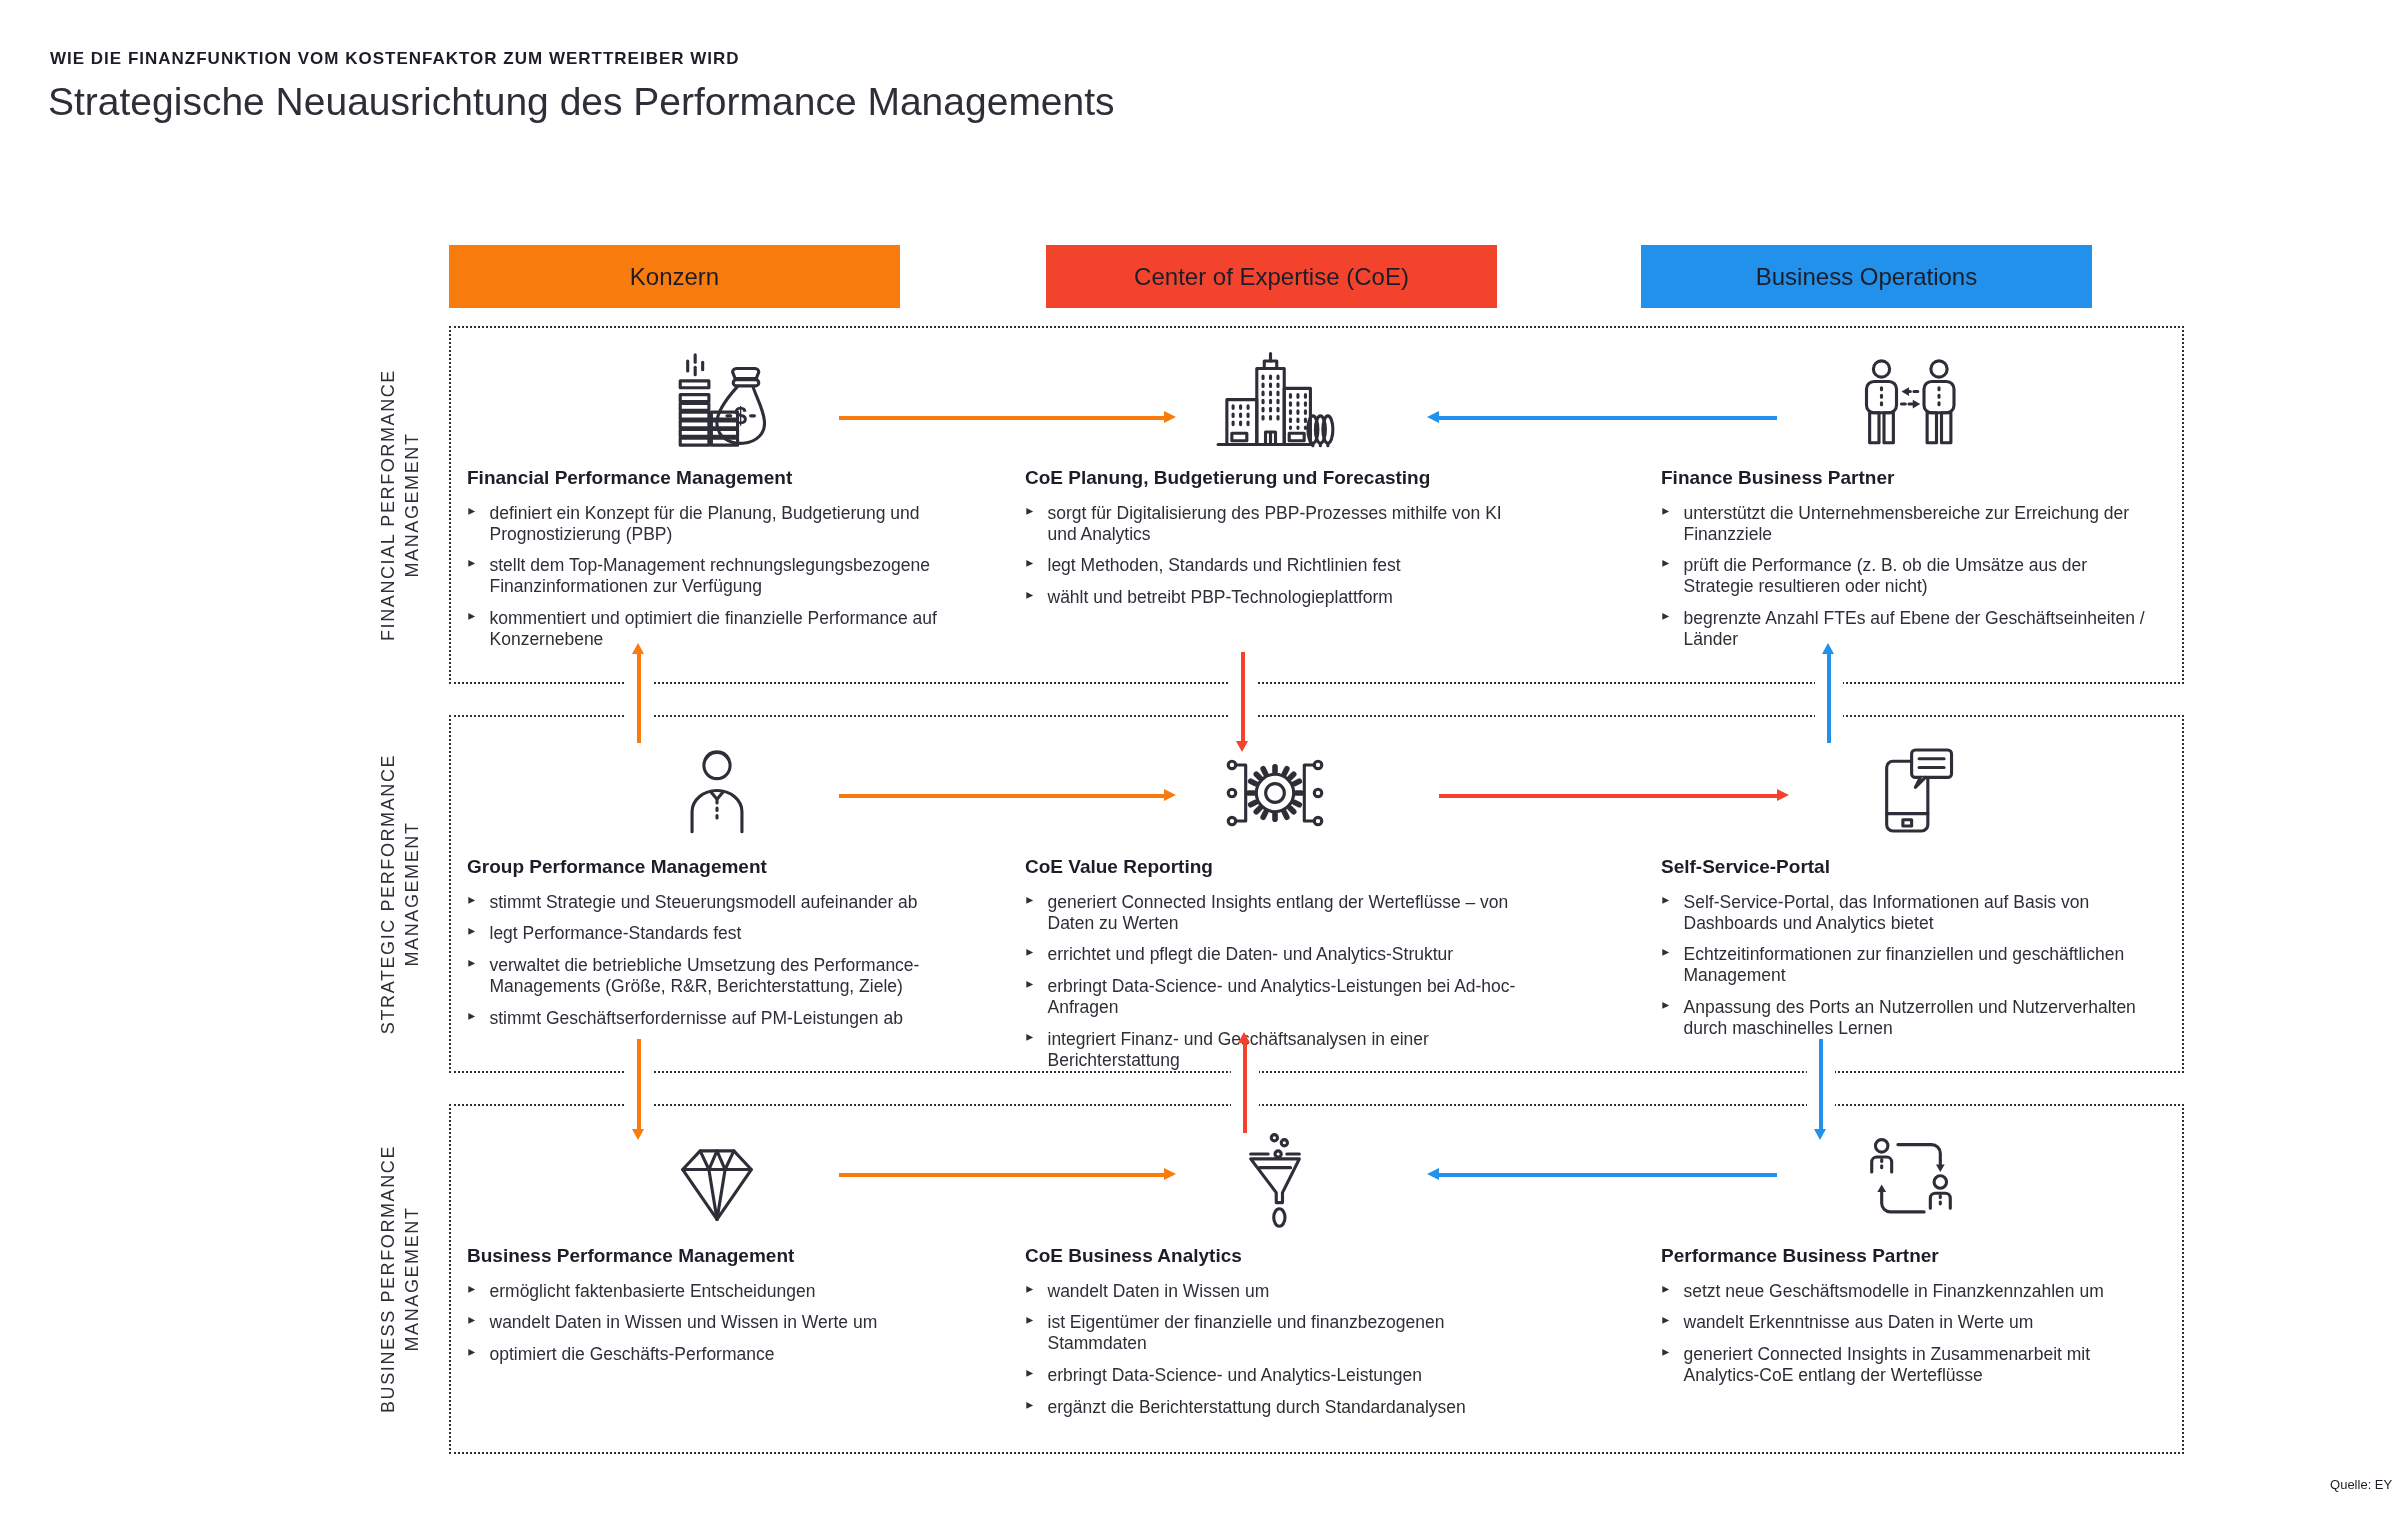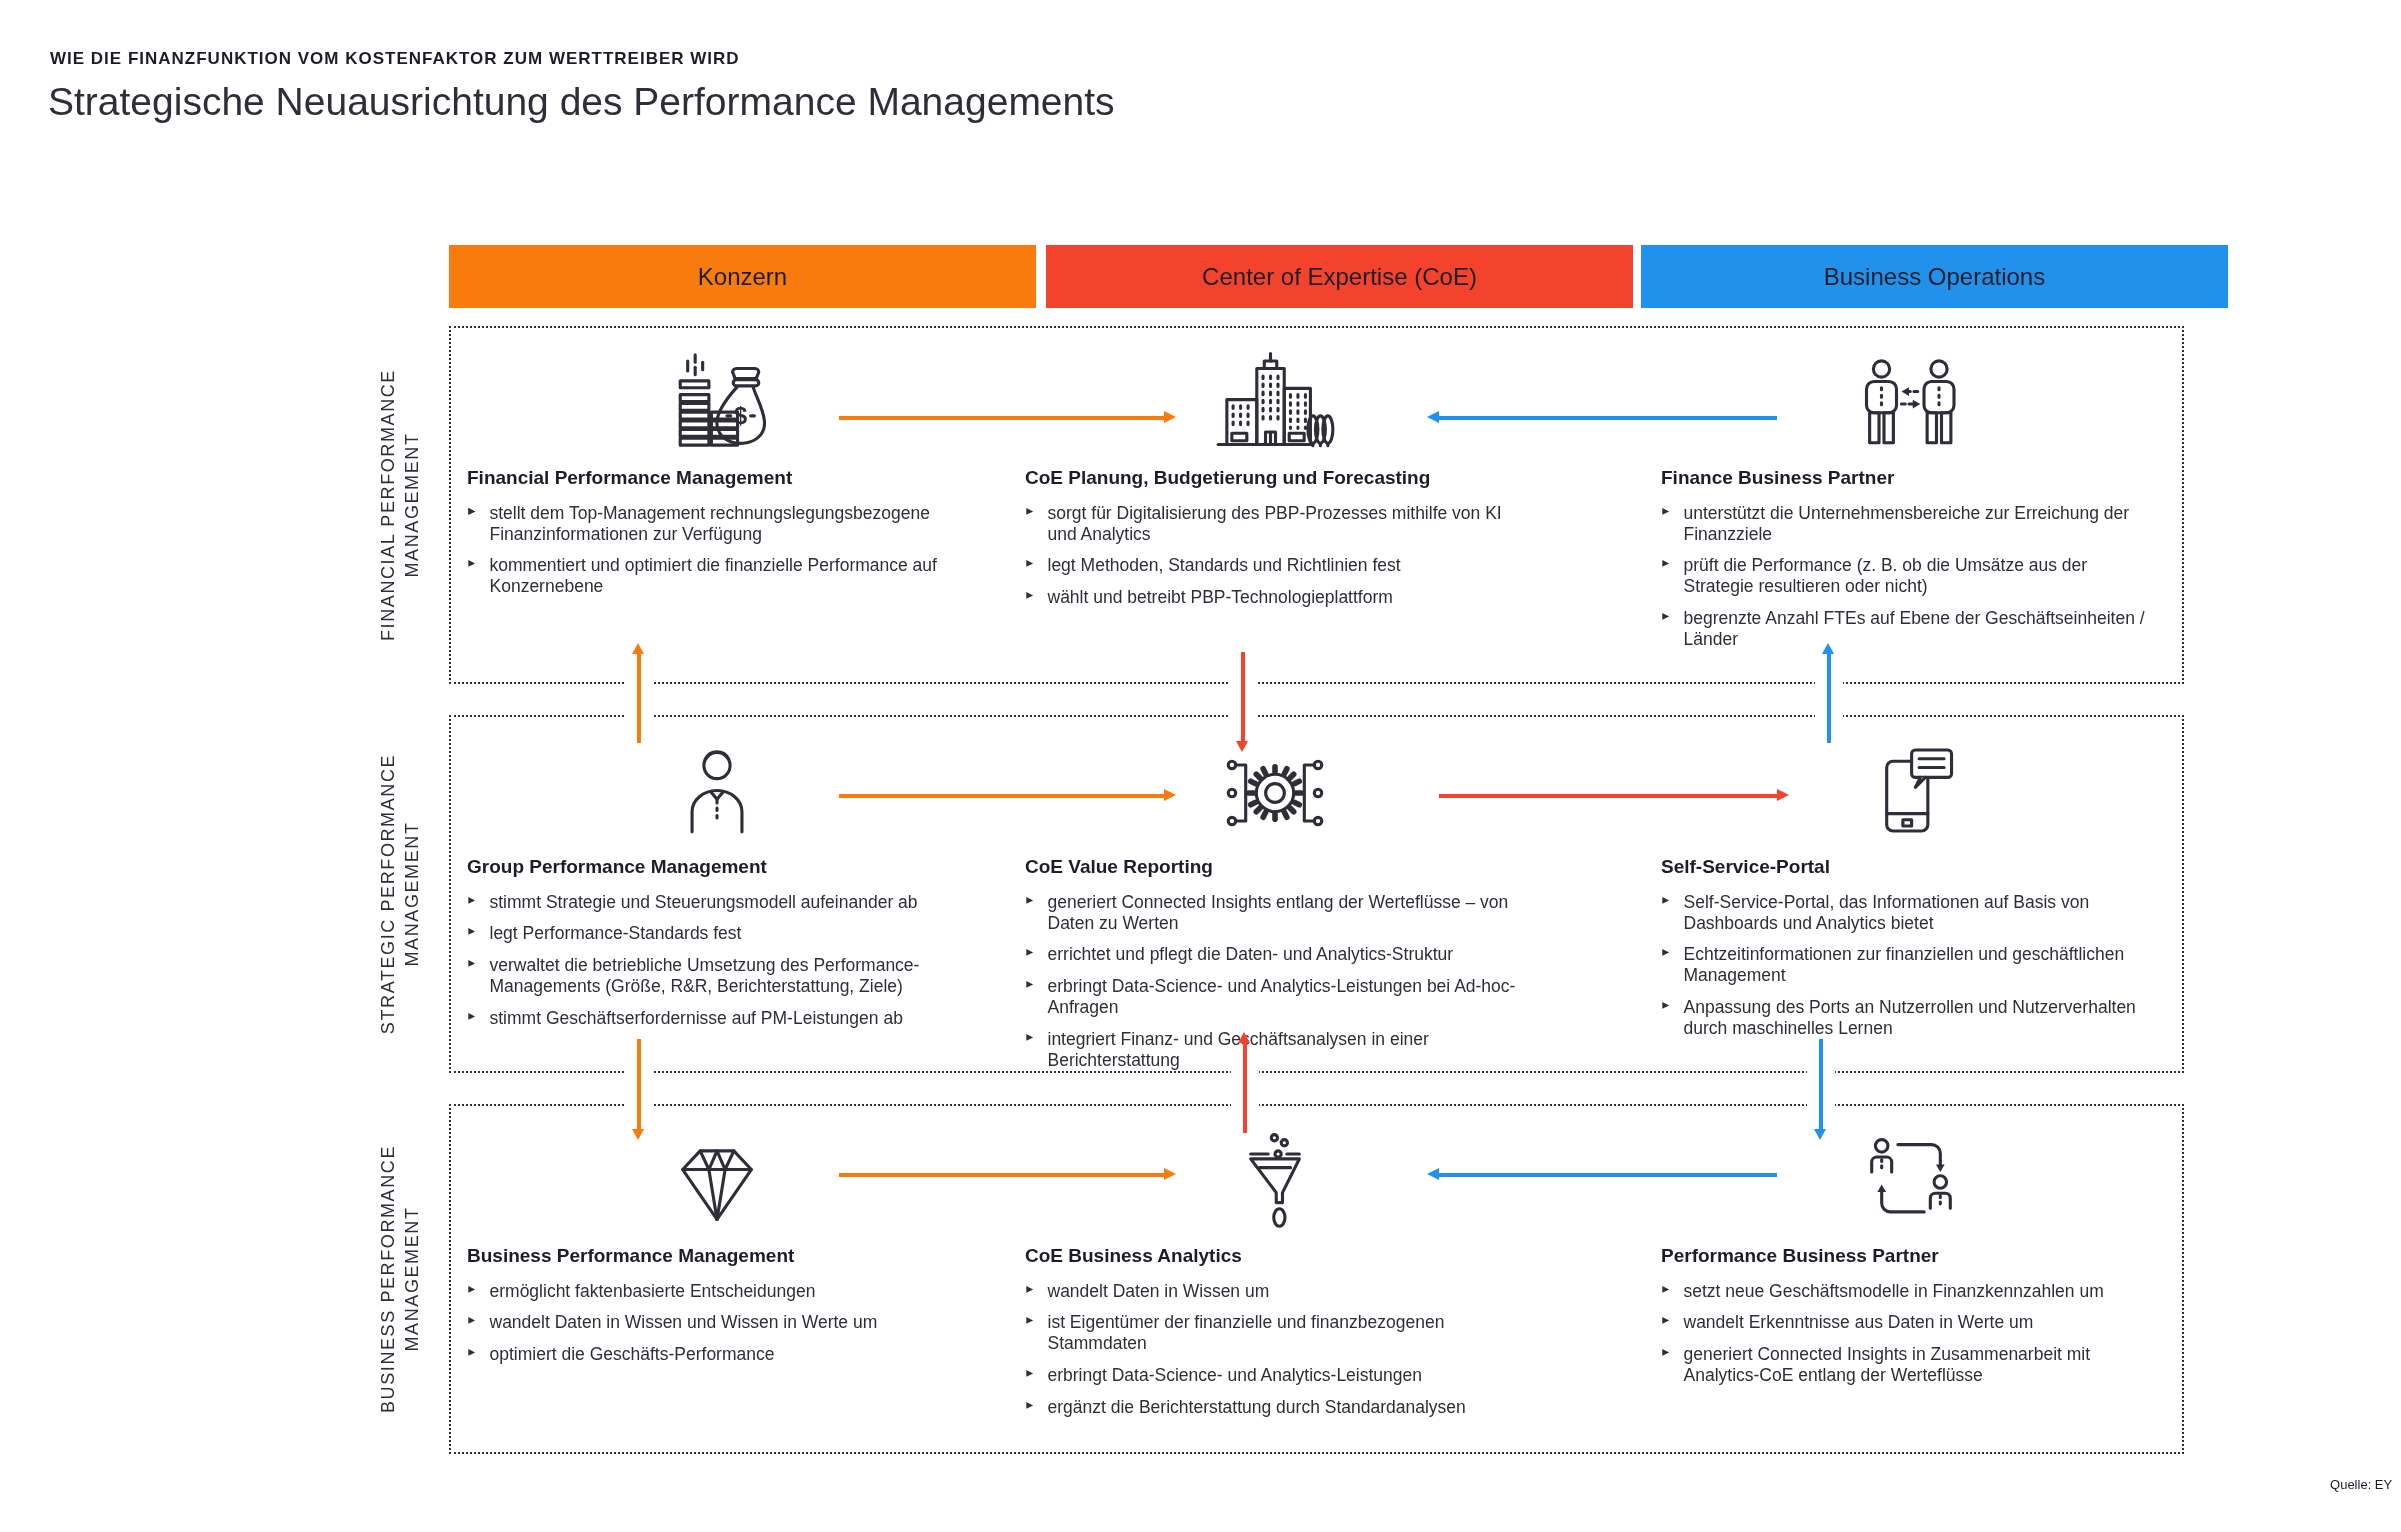--- a/index.html
+++ b/index.html
@@ -13,21 +13,21 @@
     overflow:hidden;
   }
   .eyebrow{
     position:absolute;left:50px;top:49px;font-size:17px;font-weight:bold;
     letter-spacing:1px;color:var(--ink);
   }
   .title{
     position:absolute;left:48px;top:80px;font-size:39px;font-weight:400;color:var(--dark);
   }
   .col-header{
-    position:absolute;top:245px;height:63px;width:587px;
+    position:absolute;top:245px;height:63px;width:451px;
     display:flex;align-items:center;justify-content:center;
     font-size:24px;color:var(--ink);
   }
   .hdr-orange{left:449px;background:var(--orange);}
   .hdr-red{left:1046px;background:var(--red);}
   .hdr-blue{left:1641px;background:var(--blue);}
 
   .row-box{
     position:absolute;left:449px;width:1735px;border:2.5px dotted var(--dark);
   }
@@ -119,21 +119,21 @@
       <path d="M116,28 h30 a6,6 0 0 1 6,6 l-4,10 h-34 l-4,-10 a6,6 0 0 1 6,-6 z"></path>
       <rect x="111" y="46" width="41" height="10" rx="5"></rect>
       <path d="M117,58 C99,78 83,100 85,118 C87,138 105,150 127,148 C149,146 163,132 161,112 C159,92 147,72 143,58"></path>
       <line x1="101" y1="104" x2="107" y2="104"></line>
         <line x1="139" y1="104" x2="145" y2="104"></line>
       <text x="123" y="117" font-size="38" text-anchor="middle" fill="#2e2e38" stroke="none" font-weight="bold">$</text>
     </svg>
   </div>
   <h3>Financial Performance Management</h3>
   <ul class="bullets">
-    <li><span class="bmark">▸</span></li>
+    <li><span class="bmark">▸</span><span>definiert ein Konzept für die Planung, Budgetierung und Prognostizierung (PBP)</span></li>
     <li><span class="bmark">▸</span><span>stellt dem Top-Management rechnungslegungsbezogene Finanzinformationen zur Verfügung</span></li>
     <li><span class="bmark">▸</span><span>kommentiert und optimiert die finanzielle Performance auf Konzernebene</span></li>
   </ul>
 </div>
 
 <div class="cell c2 rt1">
   <div class="icon-wrap">
     <svg width="125" height="106" viewBox="0 0 200 170">
       <line x1="8" y1="150" x2="158" y2="150"></line>
       <line x1="92" y1="4" x2="92" y2="16"></line>

